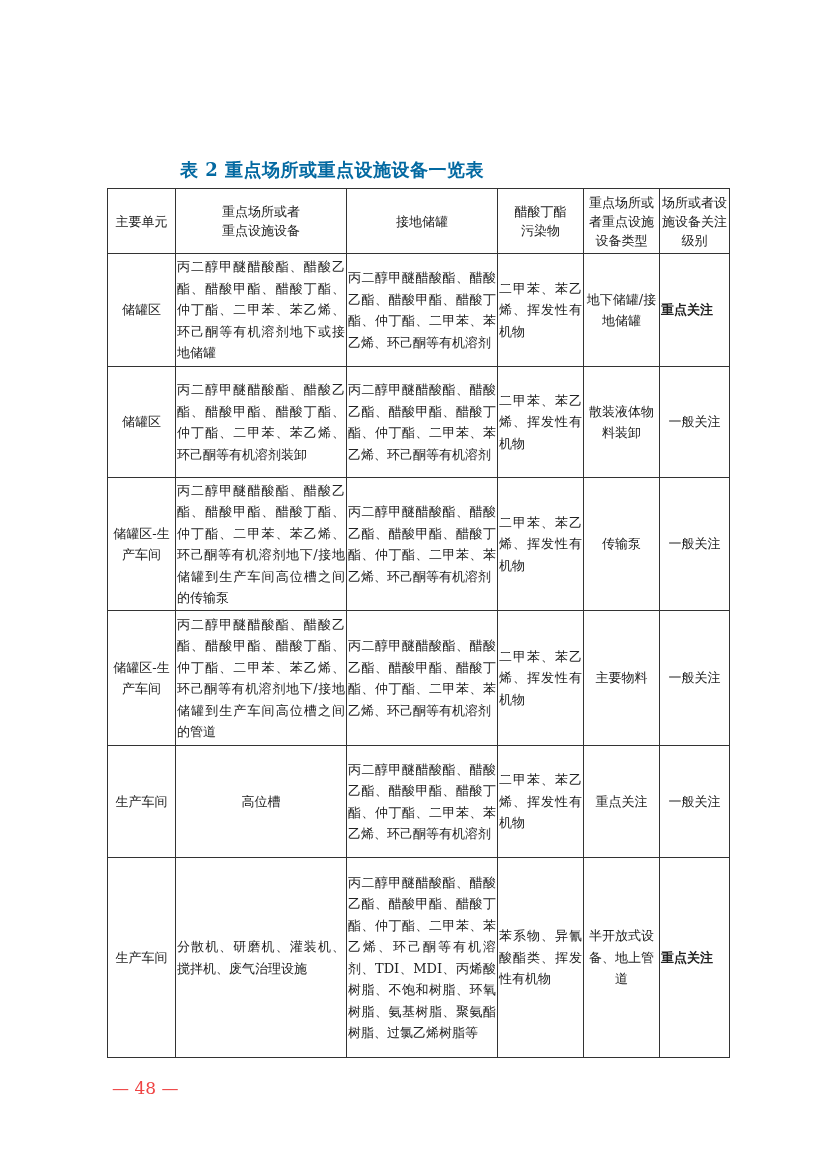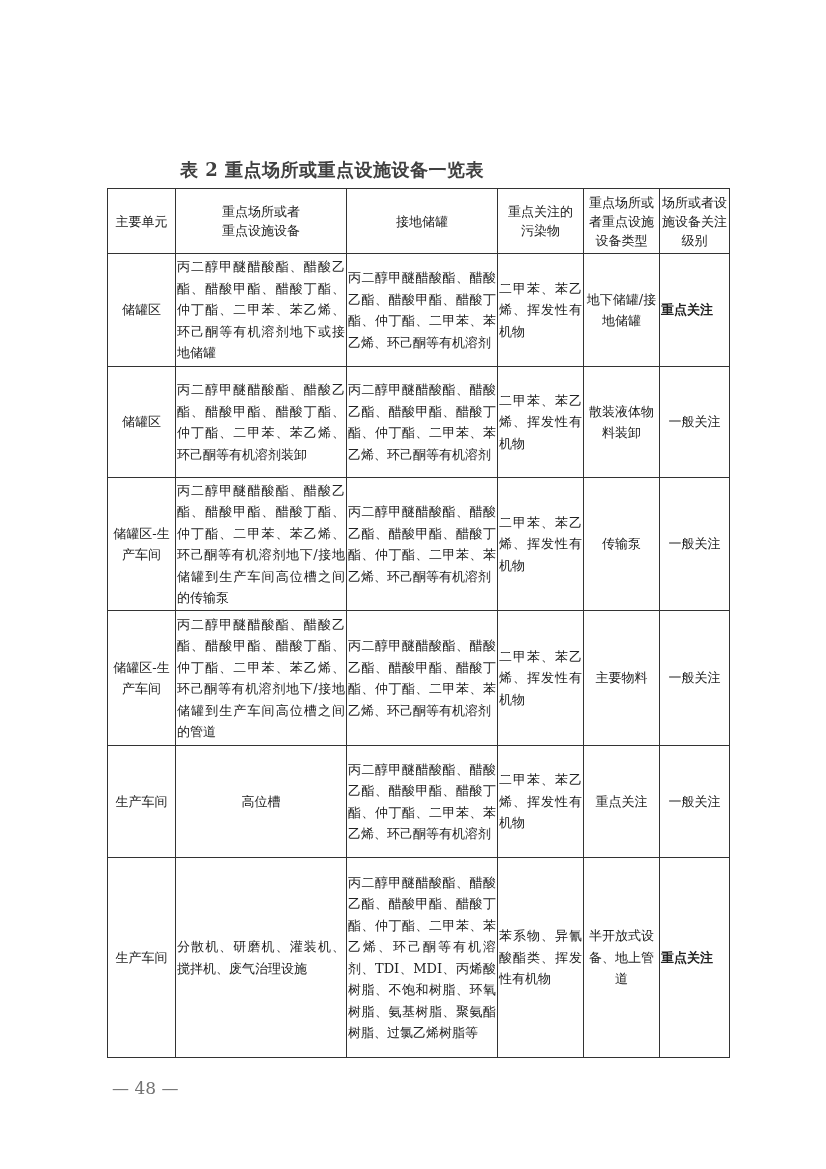--- a/index.html
+++ b/index.html
@@ -1,29 +1,29 @@
 <!DOCTYPE html>
 <html><head>
 <meta charset="utf-8">
 <style>
   html, body { margin: 0; padding: 0; background: #ffffff; }
   body { width: 826px; height: 1169px; position: relative; overflow: hidden;
          font-family: "DejaVu Serif", "Liberation Serif", serif; color: #222; }
   .title { position: absolute; left: 0; width: 664px; top: 158px; text-align: center;
-           font-size: 18px; font-weight: bold; letter-spacing: 0.5px; color: #404040; }
+           font-size: 18px; font-weight: bold; letter-spacing: 0.5px; color: #0369a1; }
   table.main { position: absolute; left: 107px; top: 188px; border-collapse: collapse;
                table-layout: fixed; width: 622px; font-size: 13px; line-height: 21.5px; }
   table.main td, table.main th { border: 1px solid #333; padding: 0 1px; vertical-align: middle;
                word-break: break-all; }
   table.main th { font-weight: normal; text-align: center; font-family: "DejaVu Sans", sans-serif;
                   font-size: 13px; line-height: 19px; padding: 2px 2px; }
   td.c { text-align: center; }
   td.l { text-align: justify; }
   td.b { font-weight: bold; font-family: "DejaVu Sans", sans-serif; text-align: left; }
-  .page-num { position: absolute; left: 112px; top: 1078px; font-size: 17px; color: #737373; }
+  .page-num { position: absolute; left: 112px; top: 1078px; font-size: 17px; color: #ef4444; }
 </style>
 </head>
 <body>
 
 <div class="title">表 2  重点场所或重点设施设备一览表</div>
 
 <table class="main">
   <colgroup>
     <col style="width:68px">
       <col style="width:171px">
@@ -31,21 +31,21 @@
       <col style="width:86px">
       <col style="width:76px">
       <col style="width:70px">
   </colgroup>
   <thead>
     <tr style="height:65px">
       <th><span>主要单元</span></th>
       <th style="white-space:pre-line"><span>重点场所或者
 重点设施设备</span></th>
       <th><span>接地储罐</span></th>
-      <th style="white-space:pre-line"><span>重点关注的
+      <th style="white-space:pre-line"><span>醋酸丁酯
 污染物</span></th>
       <th><span>重点场所或者重点设施设备类型</span></th>
       <th><span>场所或者设施设备关注级别</span></th>
     </tr>
   </thead>
   <tbody>
     <tr style="height:113px">
       <td class="c">储罐区</td>
       <td class="l">丙二醇甲醚醋酸酯、醋酸乙酯、醋酸甲酯、醋酸丁酯、仲丁酯、二甲苯、苯乙烯、环己酮等有机溶剂地下或接地储罐</td>
       <td class="l">丙二醇甲醚醋酸酯、醋酸乙酯、醋酸甲酯、醋酸丁酯、仲丁酯、二甲苯、苯乙烯、环己酮等有机溶剂</td>

